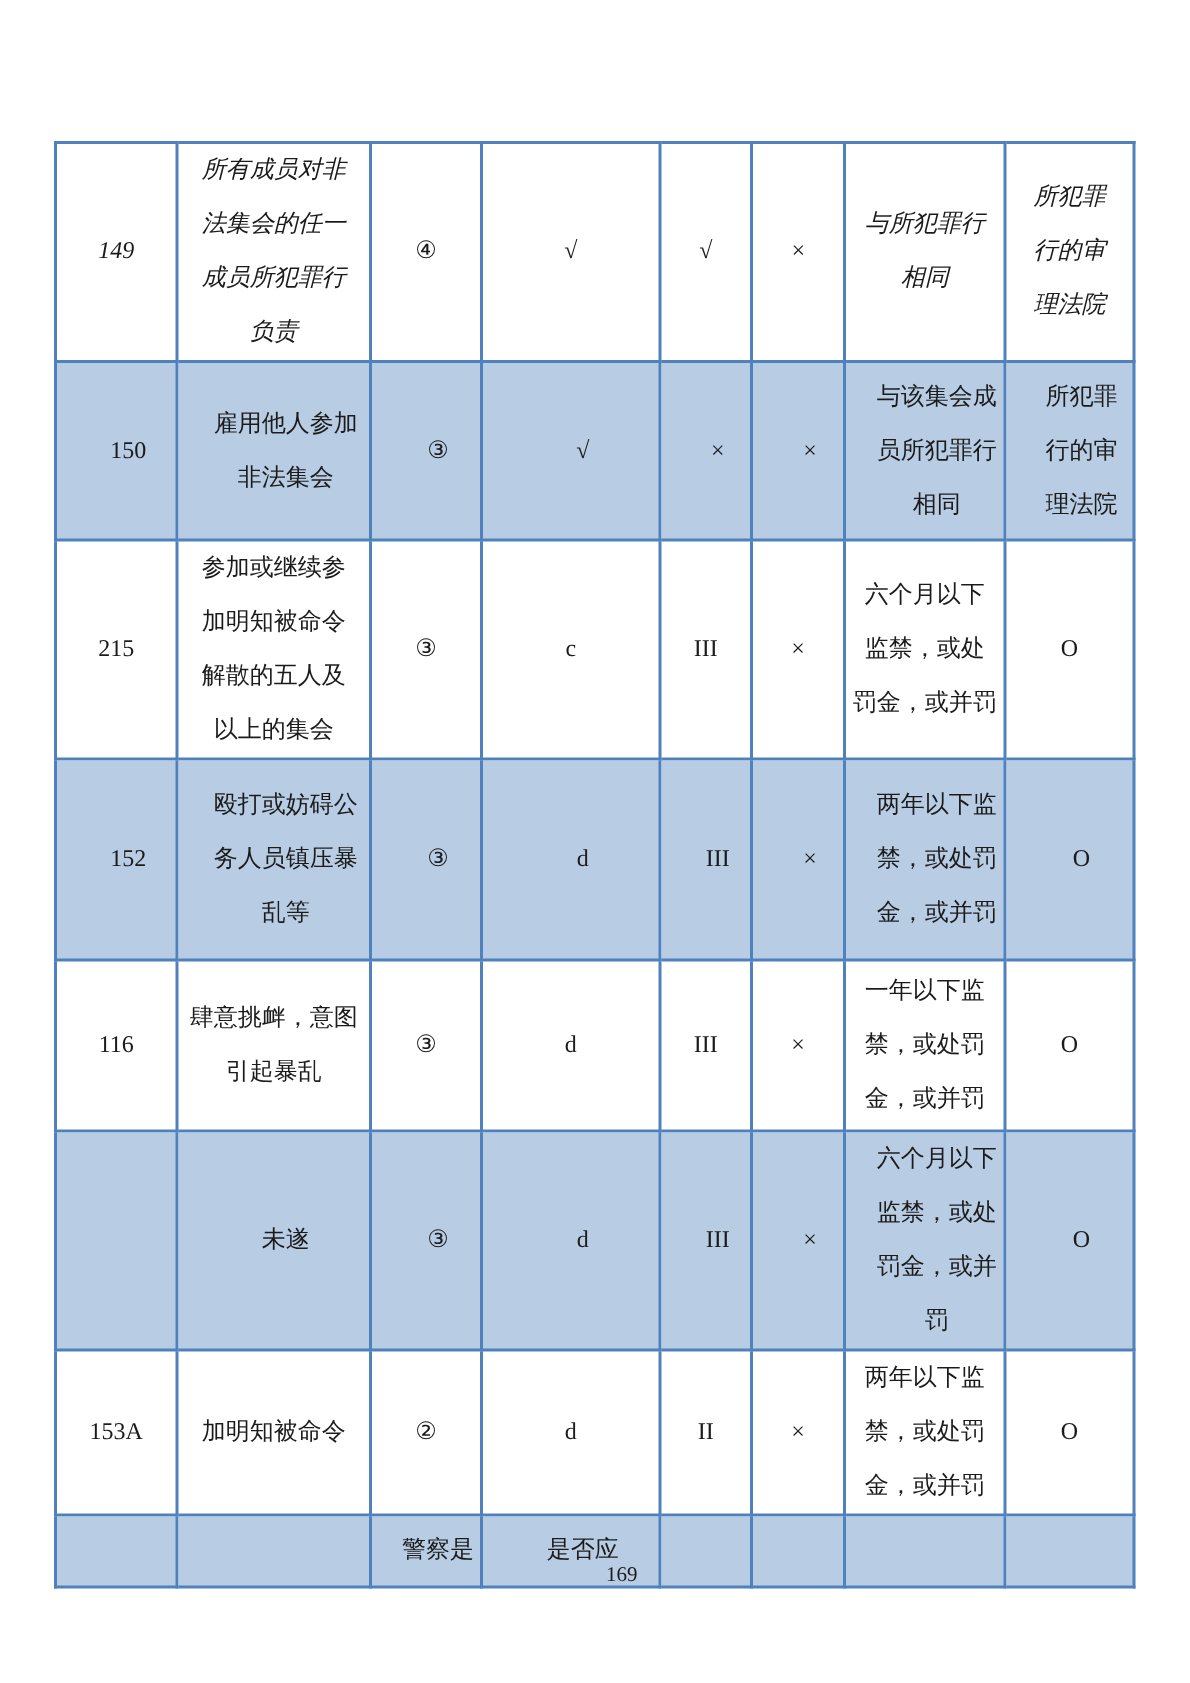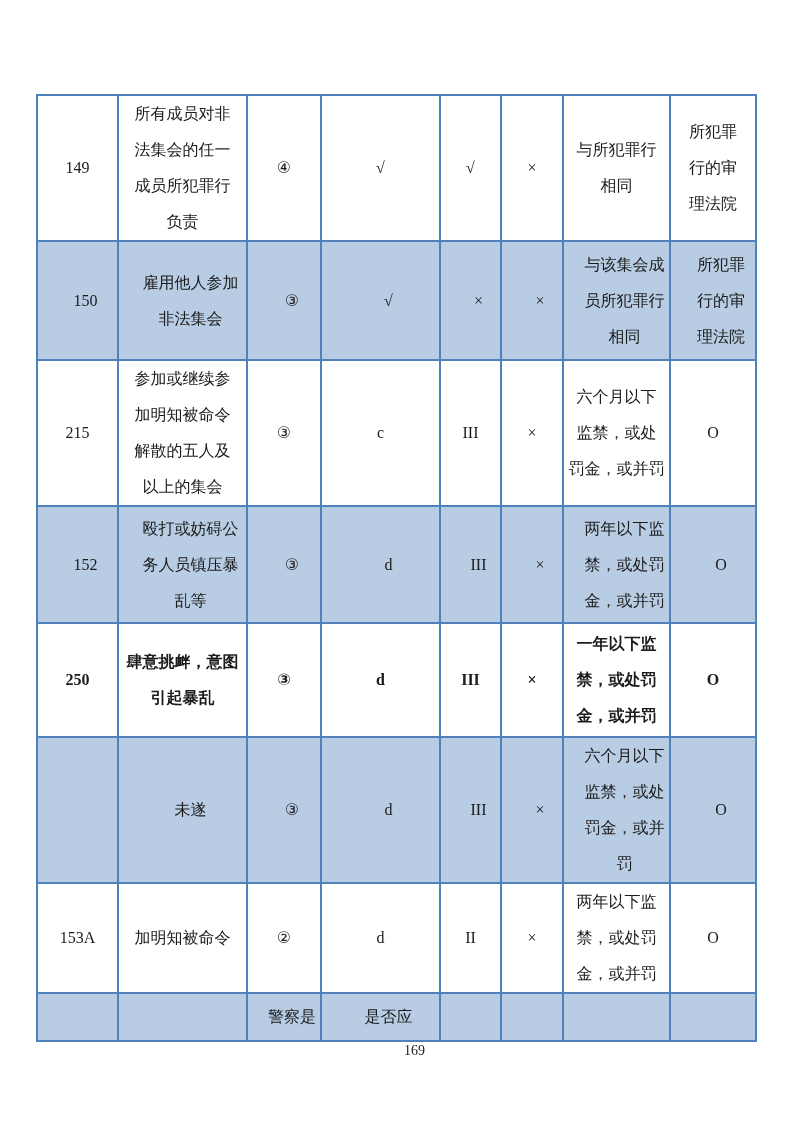--- a/index.html
+++ b/index.html
@@ -28,25 +28,25 @@
     border: 2px solid var(--border-color);
     text-align: center;
     vertical-align: middle;
     font-size: 16px;
     line-height: 36px;
     white-space: pre-line;
     padding: 0 4px;
     overflow: hidden;
   }
   tr.shaded td { background: var(--stripe-color); padding-left: 20px; }
-  .rh0 td { height: 128px; }
+  .rh0 td { height: 128px; font-style: italic; }
   .rh1 td { height: 119px; }
   .rh2 td { height: 145px; }
-  .rh3 td { height: 117px; margin-left: 42px; }
-  .rh4 td { height: 114px; font-weight: bold; }
+  .rh3 td { height: 134px; margin-left: 42px; }
+  .rh4 td { height: 114px; }
   .rh5 td { height: 124px; }
   .rh6 td { height: 108px; }
   .rh7 td { height: 48px; }
   .page-number {
     position: absolute;
     left: 0; top: 1043px;
     width: 100%;
     text-align: center;
     font-size: 14px;
     line-height: 16px;
@@ -124,21 +124,21 @@
         <td>③</td>
         <td>d</td>
         <td>III</td>
         <td>×</td>
         <td>两年以下监
 禁，或处罚
 金，或并罚</td>
         <td>O</td>
       </tr>
       <tr class="rh4">
-        <td>250</td>
+        <td>116</td>
         <td>肆意挑衅，意图
 引起暴乱</td>
         <td>③</td>
         <td>d</td>
         <td>III</td>
         <td>×</td>
         <td>一年以下监
 禁，或处罚
 金，或并罚</td>
         <td>O</td>

